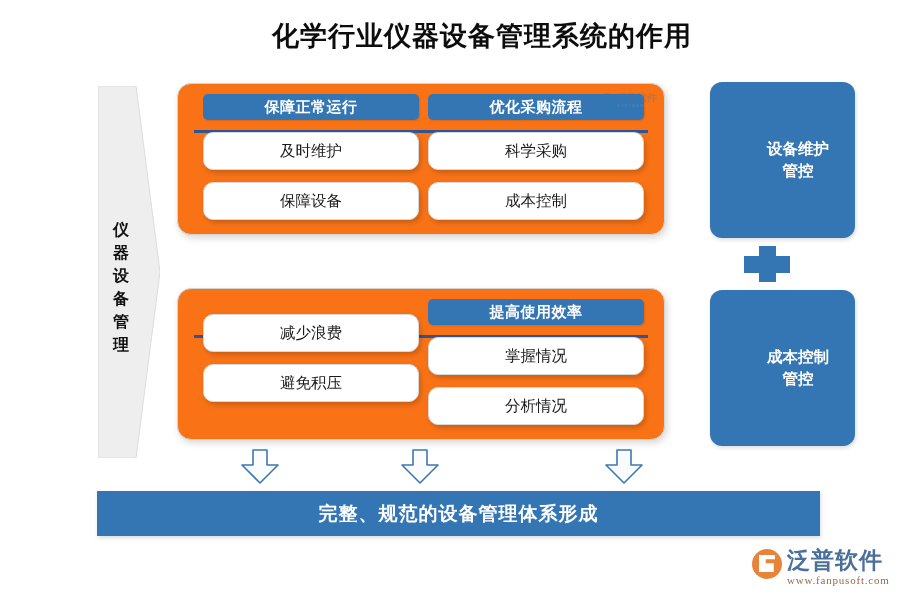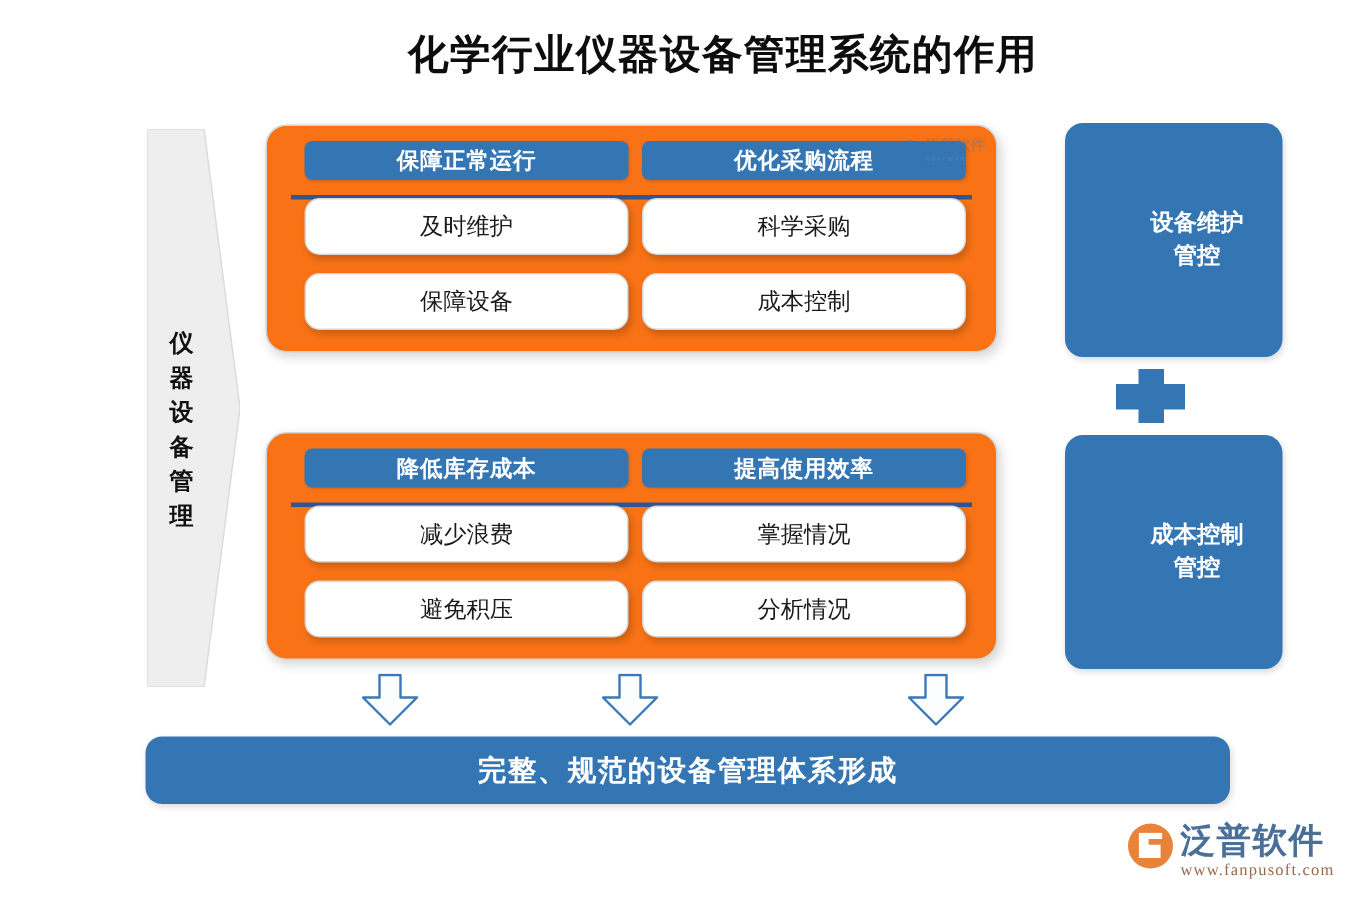--- a/index.html
+++ b/index.html
@@ -169,21 +169,21 @@
   .arrow-3 { left: 604px; }
 
   
   .bottom-bar {
     position: absolute;
     left: 97px;
     top: 491px;
     width: 723px;
     height: 45px;
     background: #3476b4;
-    border-radius: 11px;
+    border-radius: 0;
     color: #ffffff;
     font-size: 19px;
     font-weight: bold;
     letter-spacing: 1px;
     display: flex;
     align-items: center;
     justify-content: center;
     box-shadow: 1px 2px 4px rgba(0,0,0,0.14);
   }
 
@@ -301,21 +301,20 @@
     <div>
       <div class="wm-text">泛普软件</div>
       <div class="wm-sub">SOFTWARE</div>
     </div>
   </div>
 
   <div class="panel panel-bottom">
     <div class="panel-divider"></div>
 
     <div class="col col-left">
-      <div class="col-header">降低库存成本</div>
       <div class="item-box">减少浪费</div>
       <div class="item-box">避免积压</div>
     </div>
 
     <div class="col col-right">
       <div class="col-header">提高使用效率</div>
       <div class="item-box">掌握情况</div>
       <div class="item-box">分析情况</div>
     </div>
   </div>

